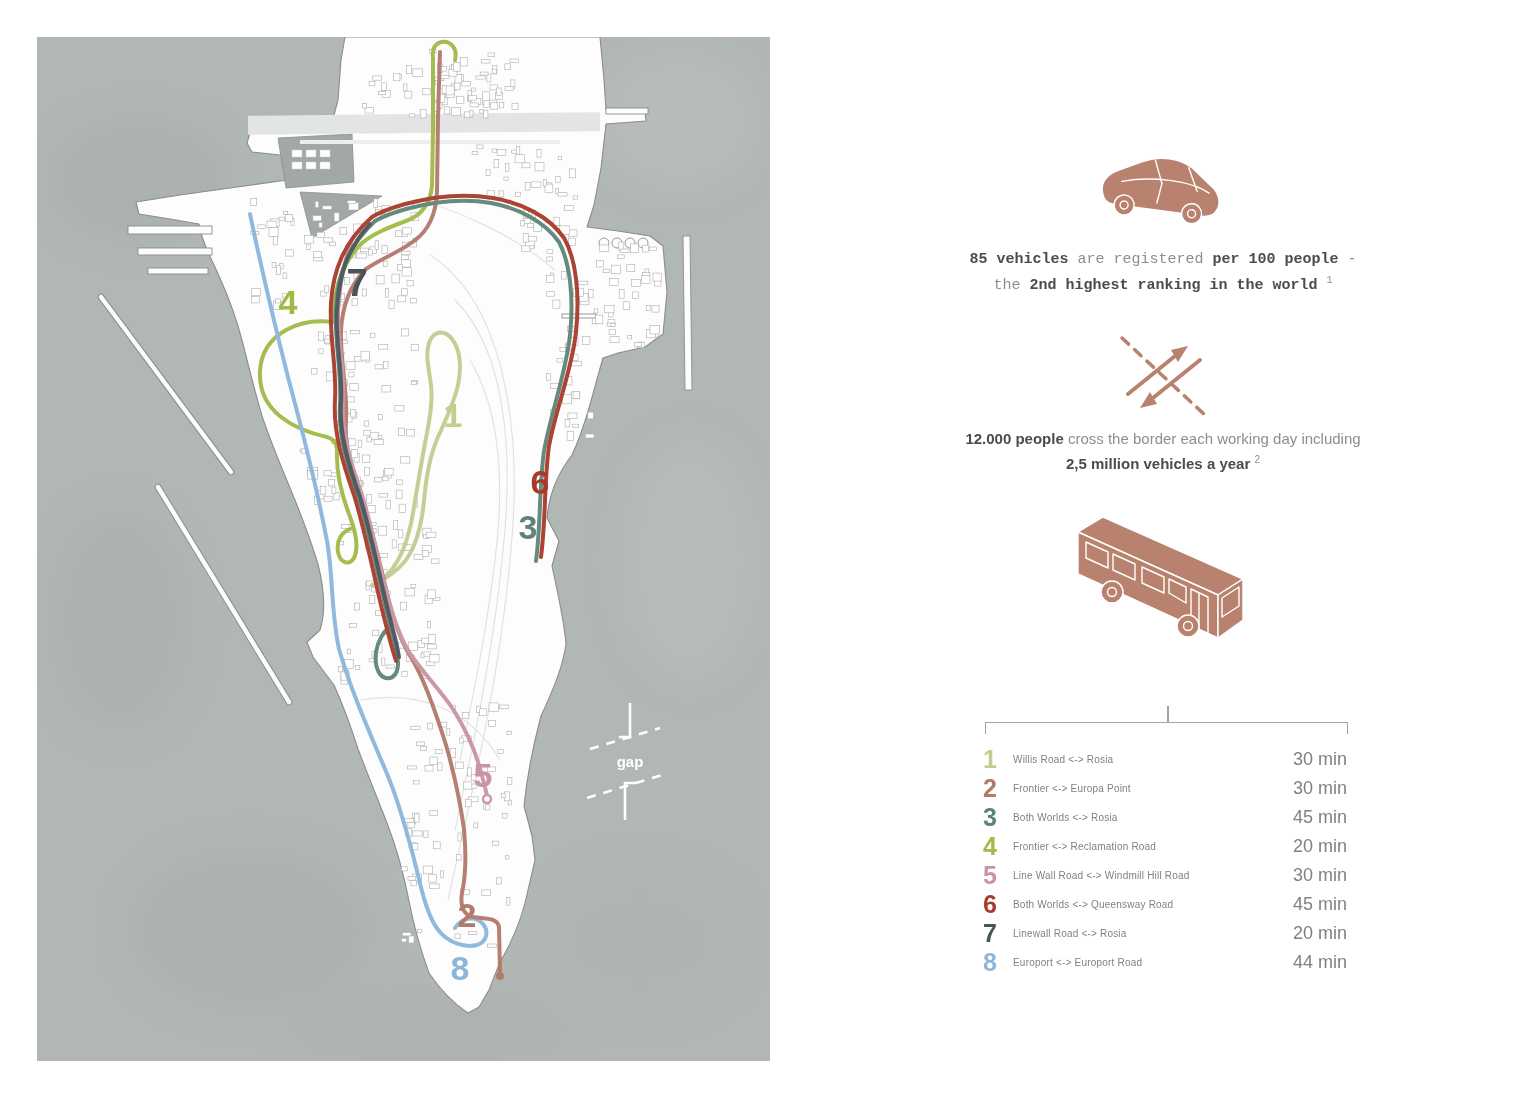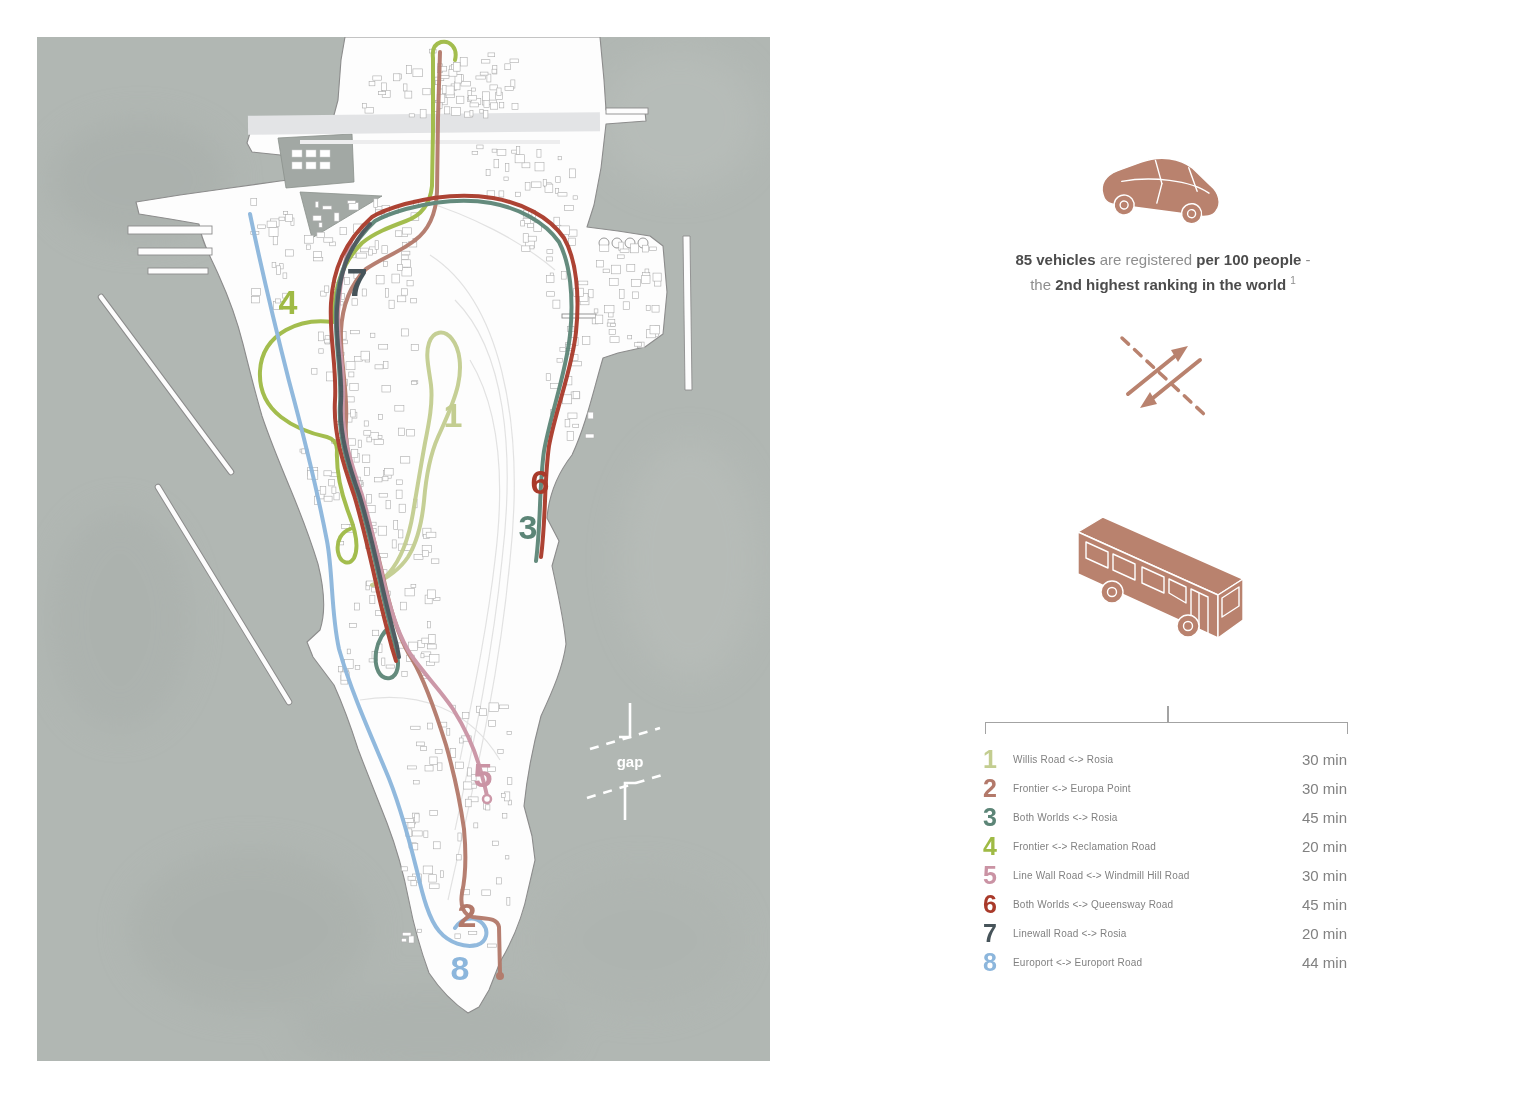--- a/index.html
+++ b/index.html
@@ -12,21 +12,21 @@
   .stat b{color:#4c4c4c;font-weight:700;}
   .stat sup{font-size:10px;color:#8e8e8e;}
   .icon-abs{position:absolute;}
   .tick{position:absolute;background:#a3a3a3;}
   .bracket{position:absolute;border-top:1.5px solid #a3a3a3;border-left:1.5px solid #a3a3a3;
            border-right:1.5px solid #a3a3a3;}
   .legend{position:absolute;left:983px;top:745px;width:364px;}
   .lrow{display:flex;align-items:center;height:29px;}
   .lnum{width:30px;font-size:25px;font-weight:700;line-height:29px;}
   .lname{flex:1;font-size:10px;color:#818181;letter-spacing:.2px;}
-  .ldur{width:64px;text-align:right;font-size:15px;color:#818181;}
+  .ldur{width:64px;text-align:right;font-size:18px;color:#818181;}
 </style>
 </head>
 <body>
 
 <div class="canvas">
 
   <div class="map-panel">
     <svg width="733" height="1024" viewBox="37 37 733 1024" xmlns="http://www.w3.org/2000/svg">
       <defs>
           <filter id="soft" x="-40%" y="-40%" width="180%" height="180%">
@@ -680,37 +680,41 @@
       <path d="M54,14 L64,36" fill="none"></path>
       <path d="M64,36 L62,56" fill="none"></path>
       <path d="M24,40 C52,30 92,28 112,38" fill="none"></path>
       <circle cx="30" cy="63" r="10"></circle>
         <circle cx="30" cy="63" r="4" fill="none"></circle>
       <circle cx="98" cy="61" r="10"></circle>
         <circle cx="98" cy="61" r="4" fill="none"></circle>
     </g>
   </svg>
 
-  <div class="stat" style="left:963px;top:249px;width:400px;">
+  <div class="stat" style="left:963px;top:249px;width:400px;font-family:Liberation Mono, monospace;">
     <div><b>85 vehicles</b><span> are registered </span><b>per 100 people</b><span> -</span></div>
     <div><span>the </span><b>2nd highest ranking in the world</b> <sup>1</sup></div>
   </div>
 
   <svg class="icon-abs" style="left:1108px;top:330px;" width="112" height="92" viewBox="0 0 112 92">
     <g fill="none" stroke-linecap="round" stroke="#b9826e">
       <path d="M14,8 L98,86" stroke-width="3.5" stroke-dasharray="9,8"></path>
       <path d="M20,64 L72,22" stroke-width="4"></path>
       <path d="M92,30 L40,72" stroke-width="4"></path>
     </g>
     <g fill="#b9826e">
       <polygon points="80,16 63,20 70,32"></polygon>
       <polygon points="32,78 49,74 42,62"></polygon>
     </g>
   </svg>
 
+  <div class="stat" style="left:943px;top:428px;width:440px;">
+    <div><b>12.000 people</b><span> cross the border each working day including</span></div>
+    <div><b>2,5 million vehicles a year</b> <sup>2</sup></div>
+  </div>
 
   <svg class="icon-abs" style="left:1056px;top:488px;" width="210" height="165" viewBox="1056 488 210 165">
     <g stroke="#ffffff" stroke-width="1.4" stroke-linejoin="round" fill="#b9826e">
       <polygon points="1078,532 1103,517 1243,579 1218,595"></polygon>
       <polygon points="1078,532 1218,595 1218,638 1078,574"></polygon>
       <polygon points="1218,595 1243,579 1243,620 1218,638"></polygon>
       <g fill="none">
         <polygon points="1086,542 1108,552 1108,568 1086,558"></polygon>
         <polygon points="1113,554 1135,564 1135,580 1113,570"></polygon>
         <polygon points="1142,567 1164,577 1164,593 1142,583"></polygon>

